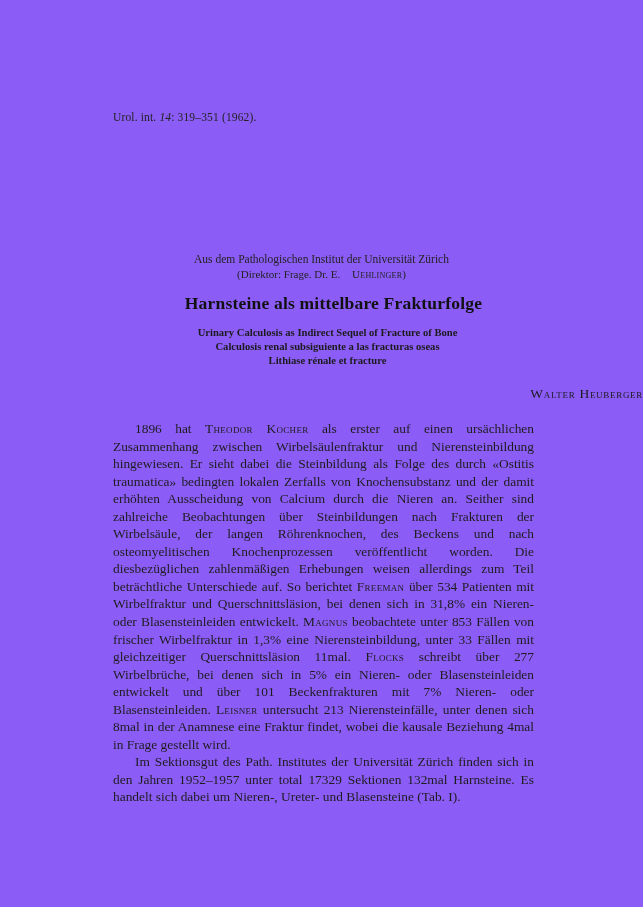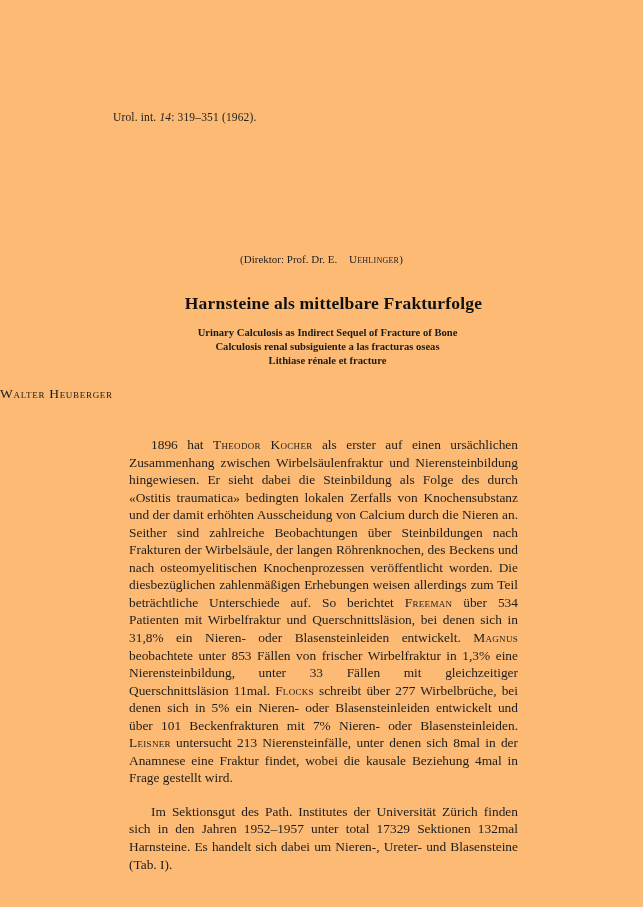--- a/index.html
+++ b/index.html
@@ -12,21 +12,21 @@
     height: 907px;
     position: relative;
     font-family: "Liberation Serif", "DejaVu Serif", serif;
     color: #1a1a1a;
     overflow: hidden;
   }
 
   .page {
     position: absolute;
     inset: 0;
-    background: #fdba74;
+    background: #8b5cf6;
   }
 
   
   .citation {
     position: absolute;
     left: 113px;
     top: 111px;
     font-size: 11.5px;
     letter-spacing: 0.15px;
     color: #232323;
@@ -81,62 +81,63 @@
     color: #1b1b1b;
     padding-left: 12px;
   }
 
   
   .author {
     position: absolute;
     left: 0;
     right: 0;
     top: 386px;
-    text-align: left;
+    text-align: right;
     font-size: 13.5px;
     font-variant: small-caps;
     letter-spacing: 0.7px;
     color: #1b1b1b;
   }
 
   
   .body-text {
     position: absolute;
     left: 113px;
     top: 420px;
     width: 421px;
     font-size: 13.4px;
     line-height: 17.55px;
     text-align: justify;
     text-justify: inter-word;
     color: #1d1d1d;
     hyphens: none;
   }
   .body-text p {
-    margin: 16px;
+    margin: 0;
     text-indent: 22px;
   }
   .body-text p .sc {
     font-variant: small-caps;
     letter-spacing: 0.3px;
   }
 </style>
 </head>
 <body>
 
 <div class="page">
 
   <div class="citation">
     <span>Urol. int.</span>
     <span class="vol">14</span><span>: 319–351</span>
     <span>(1962).</span>
   </div>
 
   <div class="affiliation">
-    <div class="line2"><span>(Direktor: Prof. Dr. E. </span><span class="smallcaps">Uehlinger</span><span>)</span></div>
+    <div class="line1">Aus dem Pathologischen Institut der Universität Zürich</div>
+    <div class="line2"><span>(Direktor: Frage. Dr. E. </span><span class="smallcaps">Uehlinger</span><span>)</span></div>
   </div>
 
   <div class="title-main">Harnsteine als mittelbare Frakturfolge</div>
 
   <div class="subtitles">
     <div>Urinary Calculosis as Indirect Sequel of Fracture of Bone</div>
     <div>Calculosis renal subsiguiente a las fracturas oseas</div>
     <div>Lithiase rénale et fracture</div>
   </div>
 

